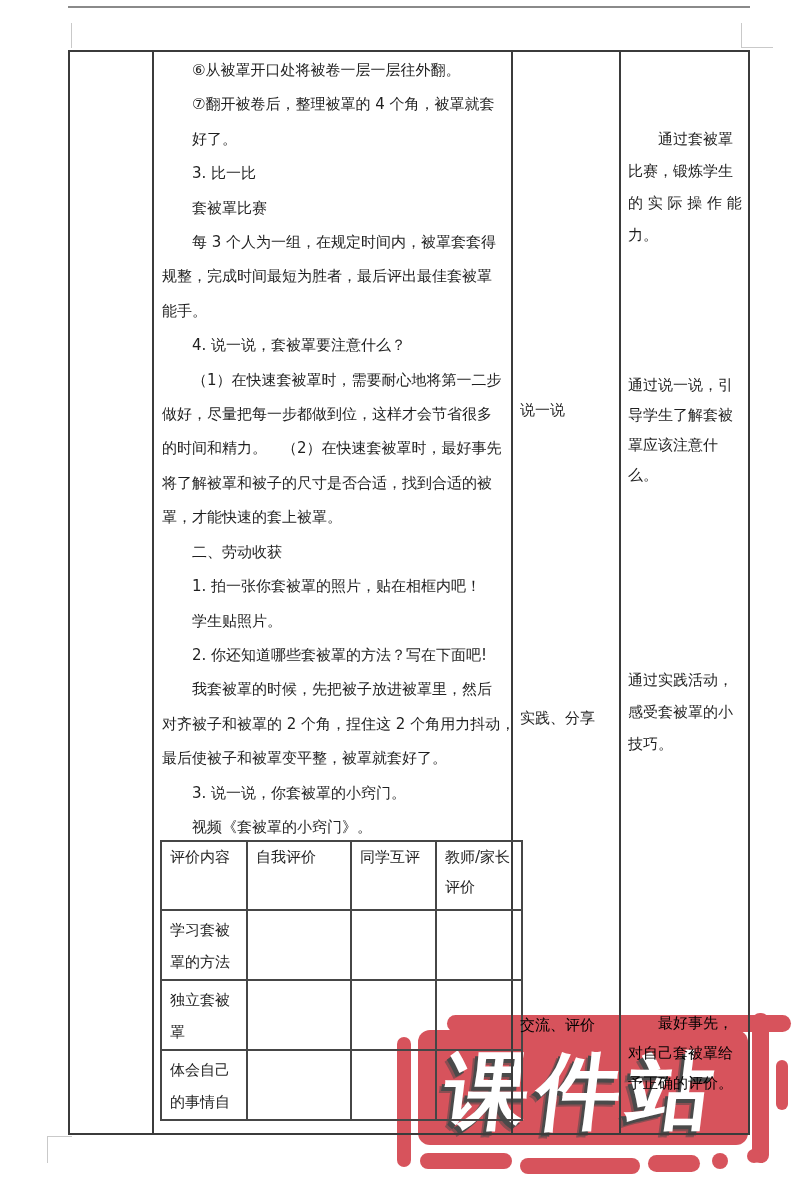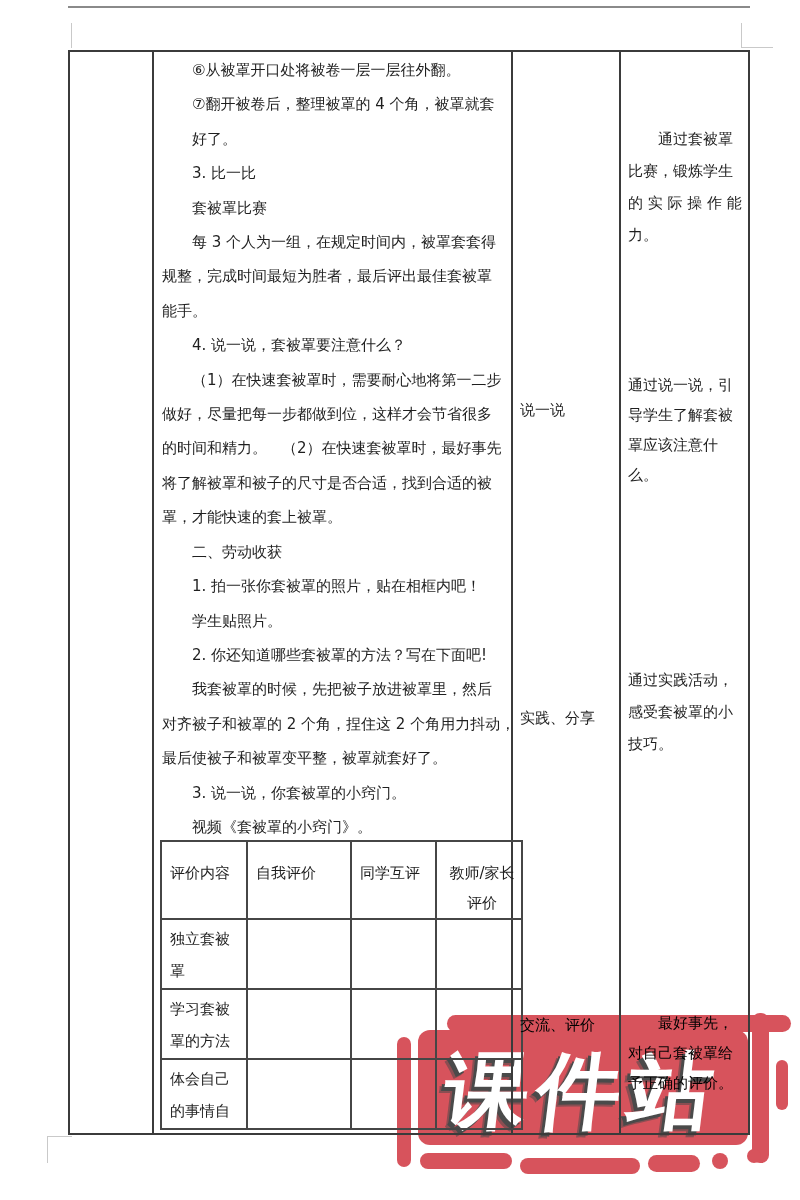--- a/index.html
+++ b/index.html
@@ -13,23 +13,23 @@
                border:2px solid #3b3b3b;box-sizing:border-box;z-index:2;background:transparent;}
   .vline{position:absolute;top:0;bottom:0;width:2px;background:#3b3b3b;}
   .main-text{position:absolute;left:92px;top:1px;white-space:pre;
              font-size:15px;line-height:34.4px;letter-spacing:0;}
   .cell-text{position:absolute;white-space:pre;font-size:15px;line-height:32px;}
   .lh30{line-height:30px;}
   .faded{color:#000000;mix-blend-mode:multiply;}
   
   .eval-table{position:absolute;left:90px;top:788px;border-collapse:collapse;table-layout:fixed;}
   .eval-table th,.eval-table td{border:2px solid #464646;vertical-align:top;text-align:left;
-       font-weight:normal;font-size:15px;line-height:30px;padding:16px 2px 0 8px;
+       font-weight:normal;font-size:15px;line-height:30px;padding:0 2px 0 8px;
        white-space:pre-line;box-sizing:border-box;}
-  .eval-table .c0{width:86px;}.eval-table .c1{width:104px;}.eval-table .c2{width:85px;border-radius:22px;}.eval-table .c3{width:86px;text-align:center;}
+  .eval-table .c0{width:86px;}.eval-table .c1{width:104px;}.eval-table .c2{width:85px;border-radius:22px;}.eval-table .c3{width:86px;}
   .eval-table tr.hdr{height:69px;}
   .eval-table tr.r{height:70px;}
   .eval-table tr.r th{line-height:32px;padding-top:3px;}
   
   .stamp{position:absolute;left:395px;top:1005px;width:405px;height:195px;z-index:1;}
   .stamp .shape{position:absolute;background:#d7535c;border-radius:9px;}
   .stamp .box{left:23px;top:25px;width:330px;height:115px;border-radius:12px;}
   .stamp .glyphs{position:absolute;left:23px;top:30px;width:330px;text-align:center;
      color:#ffffff;font-size:84px;font-weight:900;letter-spacing:8px;
      transform:skewX(-7deg);white-space:nowrap;
@@ -110,29 +110,29 @@
     <table class="eval-table">
       <tbody>
           <tr class="hdr">
         <th class="c0">评价内容</th>
         <th class="c1">自我评价</th>
         <th class="c2">同学互评</th>
         <th class="c3">教师/家长
 评价</th>
       </tr>
       <tr class="r">
-        <th class="c0">独立套被
-罩</th>
+        <th class="c0">学习套被
+罩的方法</th>
         <td class="c1"></td>
         <td class="c2"></td>
         <td class="c3"></td>
       </tr>
       <tr class="r">
-        <th class="c0">学习套被
-罩的方法</th>
+        <th class="c0">独立套被
+罩</th>
         <td class="c1"></td>
         <td class="c2"></td>
         <td class="c3"></td>
       </tr>
       <tr class="r">
         <th class="c0">体会自己
 的事情自</th>
         <td class="c1"></td>
         <td class="c2"></td>
         <td class="c3"></td>

